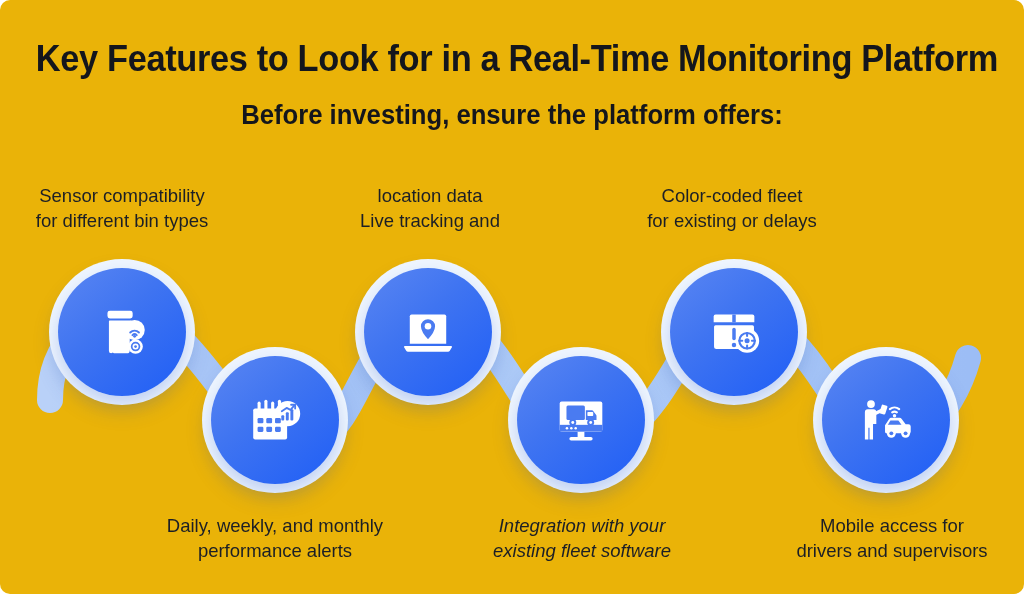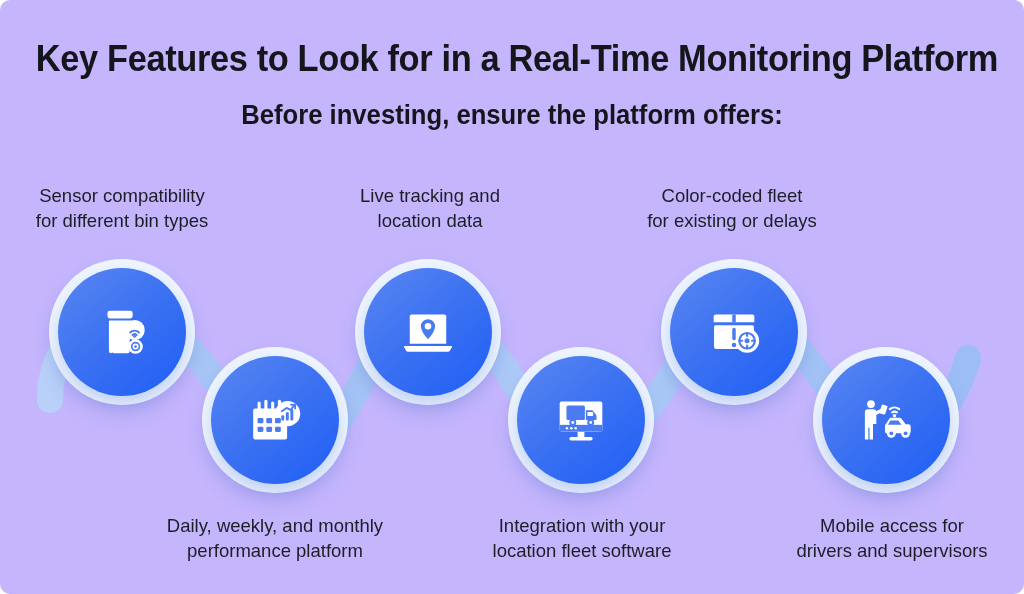--- a/index.html
+++ b/index.html
@@ -10,21 +10,21 @@
     width: 1024px;
     height: 594px;
     overflow: hidden;
     font-family: "Liberation Sans", sans-serif;
     background: #ffffff;
   }
   #poster {
     position: relative;
     width: 1024px;
     height: 594px;
-    background: #c4b5fd;
+    background: #eab308;
     border-radius: 10px;
     overflow: hidden;
   }
 
   
   #title {
     position: absolute;
     top: 38px;
     left: 0;
     width: 1024px;
@@ -294,31 +294,31 @@
     </div>
   </div>
 
   <div class="caption" style="left:-28px; top:183px;">
     <span class="l">Sensor compatibility</span>
     <span class="l">for different bin types</span>
   </div>
 
   <div class="caption" style="left:125px; top:513px;">
     <span class="l">Daily, weekly, and monthly</span>
-    <span class="l">performance platform</span>
+    <span class="l">performance alerts</span>
   </div>
 
   <div class="caption" style="left:280px; top:183px;">
+    <span class="l">location data</span>
     <span class="l">Live tracking and</span>
-    <span class="l">location data</span>
-  </div>
-
-  <div class="caption" style="left:432px; top:513px;">
+  </div>
+
+  <div class="caption" style="left:432px; top:513px;font-style:italic;">
     <span class="l">Integration with your</span>
-    <span class="l">location fleet software</span>
+    <span class="l">existing fleet software</span>
   </div>
 
   <div class="caption" style="left:582px; top:183px;">
     <span class="l">Color-coded fleet</span>
     <span class="l">for existing or delays</span>
   </div>
 
   <div class="caption" style="left:742px; top:513px;">
     <span class="l">Mobile access for</span>
     <span class="l">drivers and supervisors</span>

